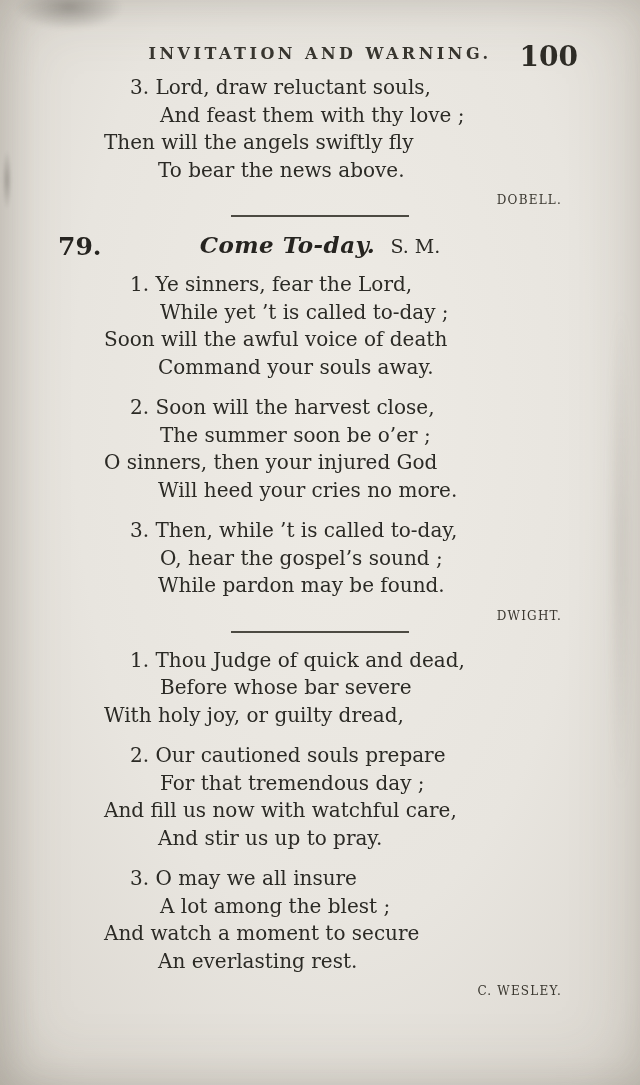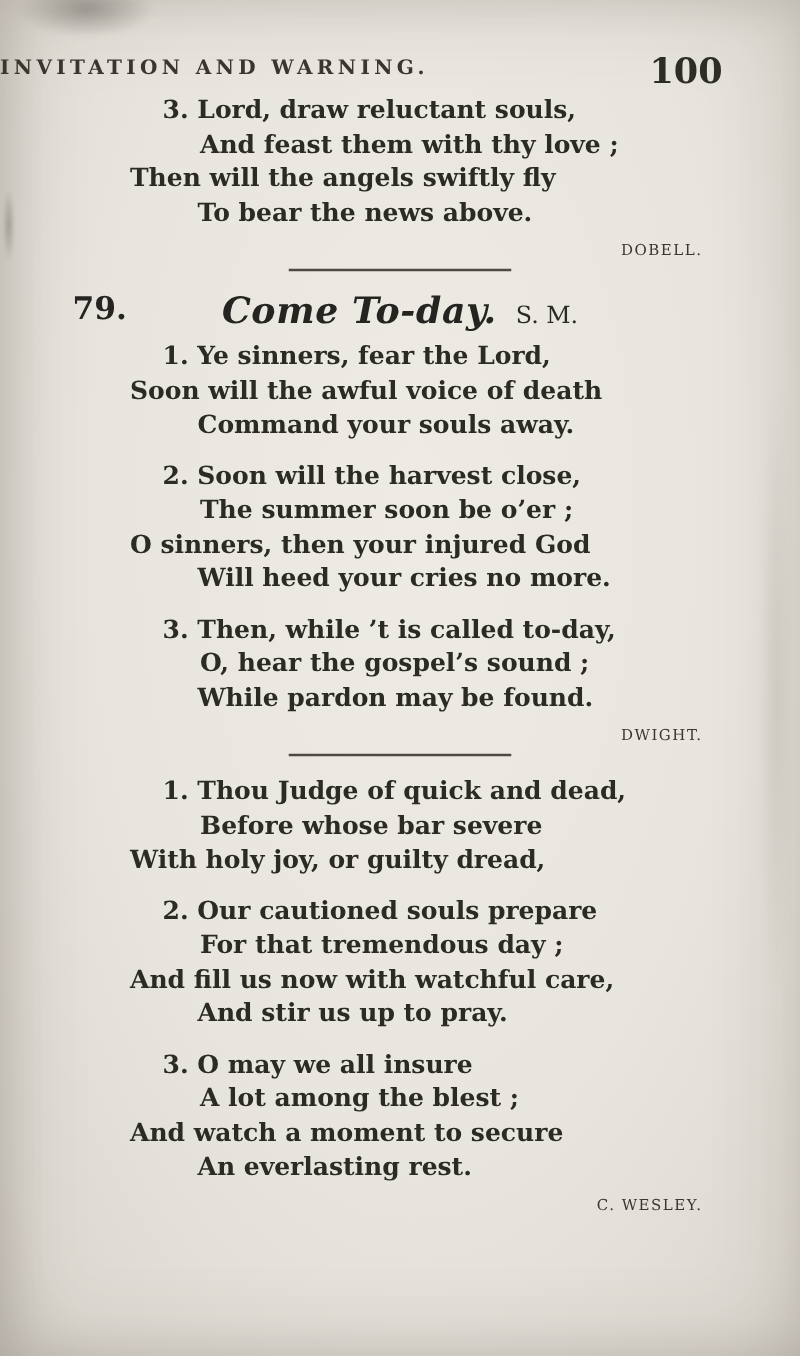--- a/index.html
+++ b/index.html
@@ -32,21 +32,21 @@
     left: 2px; top: 150px; width: 10px; height: 60px;
     background: radial-gradient(ellipse, rgba(70,66,60,0.30), rgba(70,66,60,0) 70%);
     filter: blur(1px);
   }
   .smudge-right {
     right: 6px; top: 300px; width: 26px; height: 500px;
     background: radial-gradient(ellipse, rgba(120,112,100,0.16), rgba(120,112,100,0) 70%);
     filter: blur(4px);
   }
 
-  .page-header { position: relative; height: 30px; }
+  .page-header { position: relative; text-align: center; height: 30px; }
   .running-title {
     display: inline-block;
     font-size: 16px;
     font-weight: bold;
     letter-spacing: 3.5px;
     color: #38362f;
   }
   .page-number-top {
     position: absolute;
     right: 62px;
@@ -56,21 +56,21 @@
     color: #2e2c26;
   }
 
   .verse {
     width: 432px;
     margin: 0 auto 13px auto;
     font-size: 20px;
     line-height: 27.5px;
     color: #2b2a25;
   }
-  .verse p { margin: 0; white-space: nowrap; font-weight: bold; }
+  .verse p { margin: 0; white-space: nowrap; }
   .ln-0 { padding-left: 26px; }
   .ln-1 { padding-left: 56px; }
   .ln-2 { padding-left: 0; }
   .ln-3 { padding-left: 54px; }
 
   .attribution {
     text-align: right;
     padding-right: 78px;
     font-size: 12px;
     letter-spacing: 1.2px;
@@ -93,21 +93,21 @@
   }
   .hymn-number {
     position: absolute;
     left: 58px;
     top: 1px;
     font-size: 25px;
     font-weight: bold;
     color: #262420;
   }
   .hymn-title {
-    font-size: 29px;
+    font-size: 23px;
     font-weight: bold;
     font-style: italic;
     letter-spacing: 0.5px;
     color: #262420;
   }
   .hymn-meter {
     font-size: 19px;
     margin-left: 10px;
     color: #2b2a25;
   }
@@ -140,20 +140,21 @@
 
   <section class="hymn">
     <div class="hymn-header">
       <span class="hymn-number">79.</span>
       <span class="hymn-title">Come To-day.</span>
       <span class="hymn-meter">S. M.</span>
     </div>
 
     <div class="verse">
       <p class="ln-0">1. Ye sinners, fear the Lord,</p>
+      <p class="ln-1">While yet ’t is called to-day ;</p>
       <p class="ln-2">Soon will the awful voice of death</p>
       <p class="ln-3">Command your souls away.</p>
     </div>
 
     <div class="verse">
       <p class="ln-0">2. Soon will the harvest close,</p>
       <p class="ln-1">The summer soon be o’er ;</p>
       <p class="ln-2">O sinners, then your injured God</p>
       <p class="ln-3">Will heed your cries no more.</p>
     </div>

